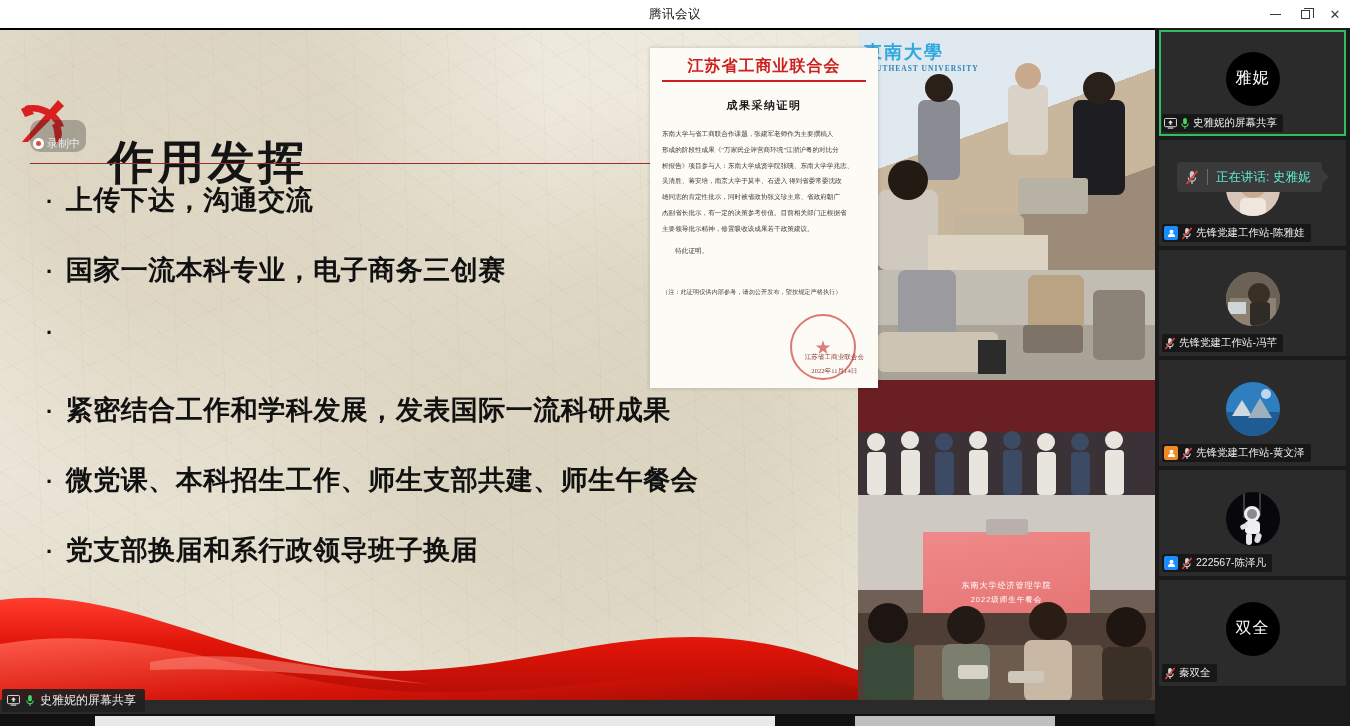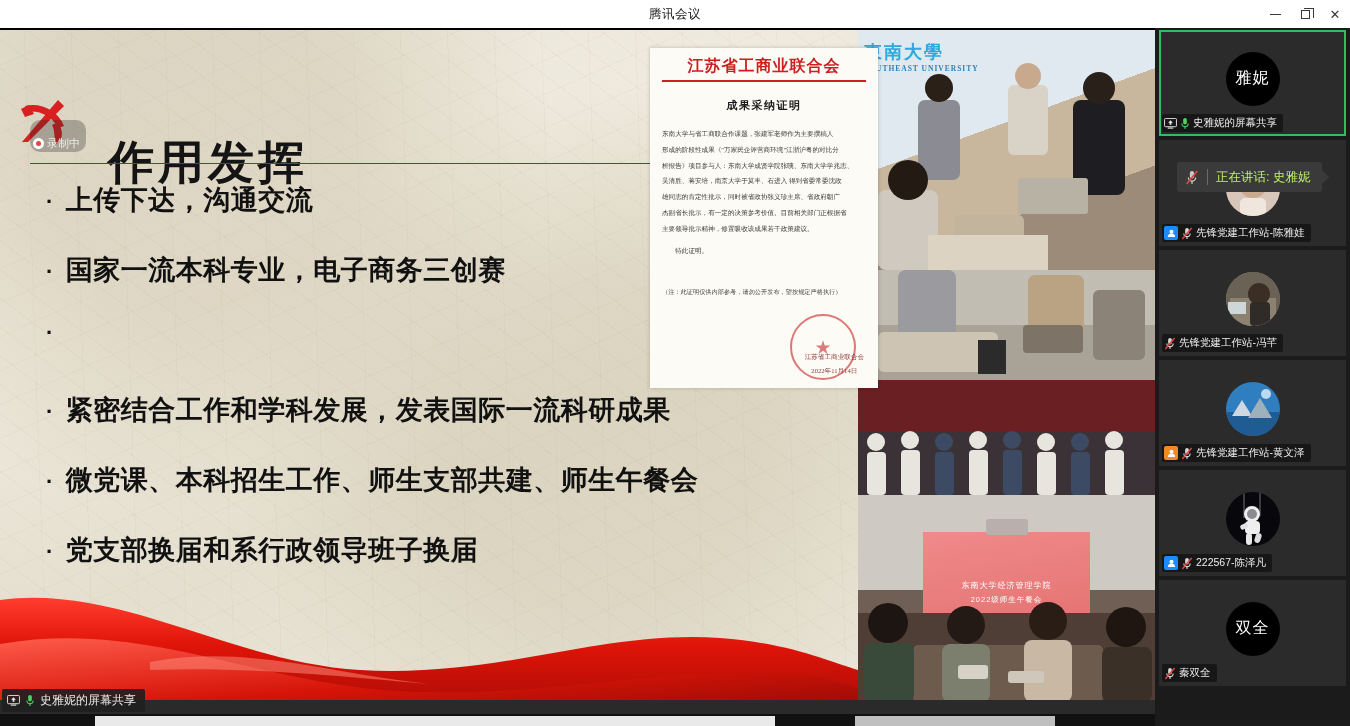--- a/index.html
+++ b/index.html
@@ -264,21 +264,21 @@
   
   #speaking-tip {
     position: absolute; left: 22px; top: 134px;
     display: flex; align-items: center;
     background: #3a3a3a;
     border-radius: 3px;
     height: 30px; padding: 0 12px 0 8px;
     z-index: 9;
   }
   #speaking-tip .div { width: 1px; height: 16px; background: #6b6b6b; margin: 0 8px; }
-  #speaking-tip .tp-txt { color: #bef264; font-size: 12.5px; white-space: nowrap; }
+  #speaking-tip .tp-txt { color: #5eead4; font-size: 12.5px; white-space: nowrap; }
   #speaking-tip:after {
     content: ""; position: absolute; right: -5px; top: 10px;
     width: 10px; height: 10px; background: #3a3a3a; transform: rotate(45deg);
   }
 
   svg { display: block; }
 </style>
 </head>
 <body>
 

